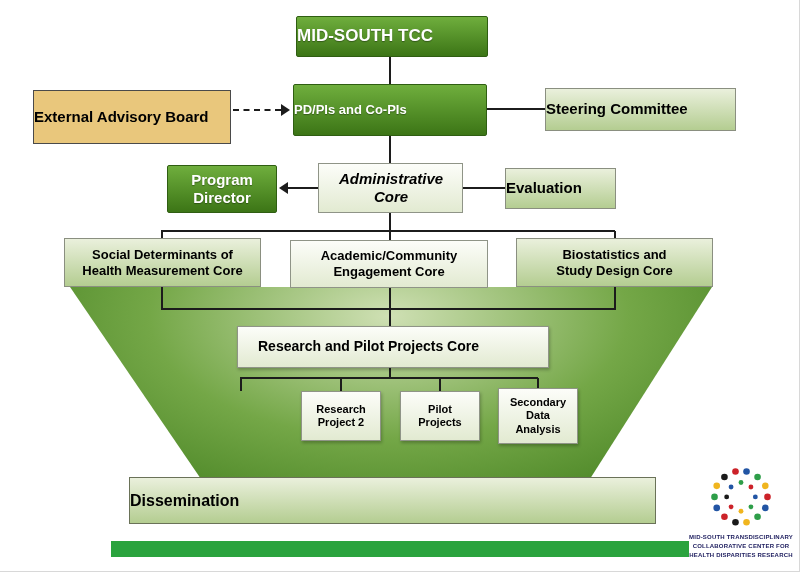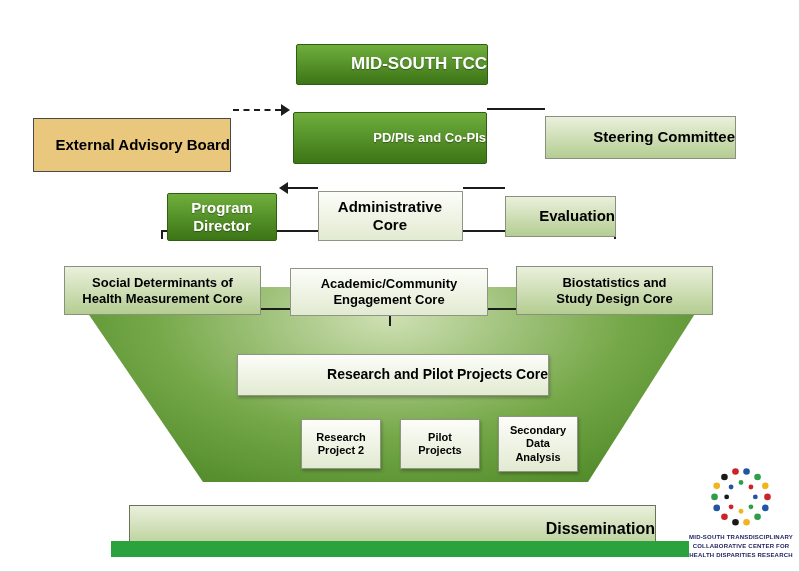--- a/index.html
+++ b/index.html
@@ -2,22 +2,22 @@
 <html style="--dark-green-1: #6fae3d; --dark-green-2: #3c7516; --light-green-1: #eaf0dc; --light-green-2: #b4cd91; --pale-1: #fcfdf9; --pale-2: #e2ead1; --tan: #e9c77c; --line: #1c1c1c; --trapezoid-light: #cfe0b4; --trapezoid-mid: #74a747; --trapezoid-dark: #3f7c1c; --bottom-bar: #2aa33e; --logo-text-color: #1a1a5c;"><head>
 <meta charset="utf-8">
 <style>
   html,body{margin:0;padding:0;background:#ffffff;}
   .canvas{
     position:relative;width:800px;height:572px;background:#ffffff;overflow:hidden;
     font-family:"Liberation Sans",sans-serif;border-right:1px solid #d8d8d8;border-bottom:1px solid #d8d8d8;
     box-sizing:border-box;
   }
   .box{
-    position:absolute;display:flex;flex-direction:column;align-items:flex-end;justify-content:center;
-    text-align:center;font-weight:bold;box-sizing:border-box;z-index:3;line-height:1.22;color:#000;margin-top:28px;
+    position:absolute;display:flex;flex-direction:column;align-items:flex-start;justify-content:center;
+    text-align:center;font-weight:bold;box-sizing:border-box;z-index:3;line-height:1.22;color:#000;
   }
   .dark{
     background:linear-gradient(180deg,var(--dark-green-1) 0%,var(--dark-green-2) 100%);
     color:#ffffff;border:1px solid #2f5e12;border-radius:2px;
     text-shadow:0 1px 1px rgba(0,0,0,0.35);
   }
   .light{
     background:linear-gradient(180deg,var(--light-green-1) 0%,var(--light-green-2) 100%);
     border:1px solid #8a8f80;
   }
@@ -99,21 +99,21 @@
   </div>
 
   <div class="box light" style="left:545px;top:88px;width:191px;height:43px;font-size:15px;">
     <span>Steering Committee</span>
   </div>
 
   <div class="box dark" style="left:167px;top:165px;width:110px;height:48px;font-size:15px;padding:0 14px;">
     <span>Program Director</span>
   </div>
 
-  <div class="box pale" style="left:318px;top:163px;width:145px;height:50px;font-size:15px;padding:0 20px;">
+  <div class="box pale" style="left:318px;top:163px;width:145px;height:50px;font-size:15px;padding:0 20px;font-style:italic;">
     <span>Administrative Core</span>
   </div>
 
   <div class="box light" style="left:505px;top:168px;width:111px;height:41px;font-size:15px;">
     <span>Evaluation</span>
   </div>
 
   <div class="box light" style="left:64px;top:238px;width:197px;height:49px;font-size:13px;padding:8px 8px;">
     <span>Social Determinants of Health Measurement Core</span>
   </div>

